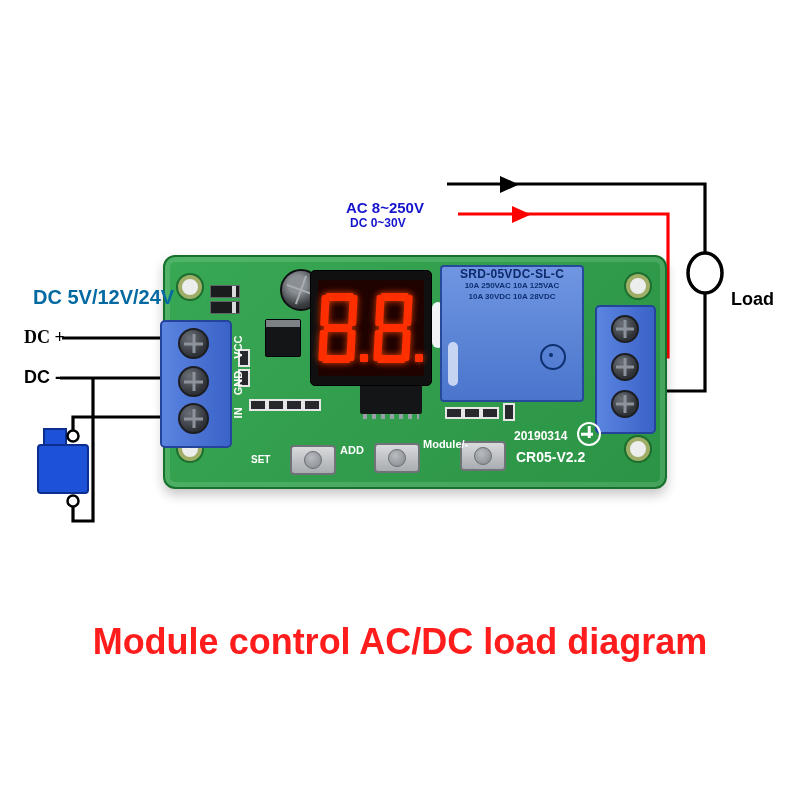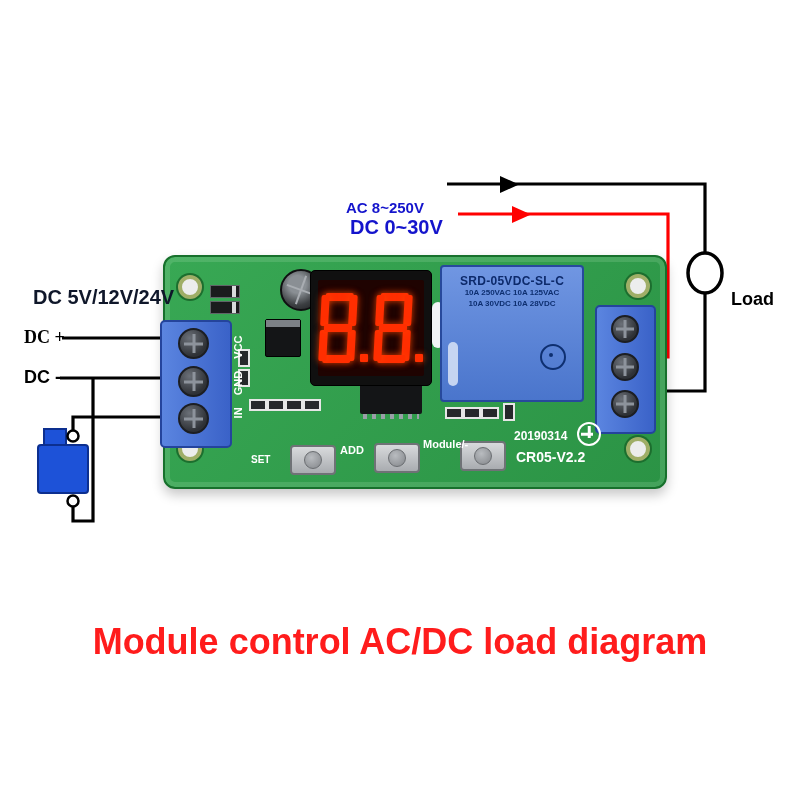--- a/index.html
+++ b/index.html
@@ -5,23 +5,23 @@
   html,body{margin:0;padding:0;background:#fff;}
   #canvas{position:relative;width:800px;height:800px;background:#ffffff;overflow:hidden;
           font-family:"Liberation Sans", sans-serif;}
   #wires{position:absolute;left:0;top:0;z-index:1;}
   .wb{stroke:#000;stroke-width:3.2;fill:none;}
   .wr{stroke:#ff0000;stroke-width:3.2;fill:none;}
 
   .lbl{position:absolute;z-index:3;white-space:nowrap;}
   .load-power{left:297px;top:167px;font-size:23px;font-weight:bold;color:#ff1010;}
   .ac-range{left:346px;top:199px;font-size:15px;font-weight:bold;color:#1414cc;}
-  .dc-range{left:350px;top:216px;font-size:20px;font-weight:bold;color:#1414cc;}
+  .dc-range{left:350px;top:216px;font-size:12px;font-weight:bold;color:#1414cc;}
   .load-lbl{left:731px;top:289px;font-size:18px;font-weight:bold;color:#000;}
-  .supply{left:33px;top:286px;font-size:20px;font-weight:bold;color:#0f172a;}
+  .supply{left:33px;top:286px;font-size:20px;font-weight:bold;color:#0369a1;}
   .dcp{left:24px;top:327px;font-size:18px;font-weight:bold;color:#000;font-family:Liberation Serif, serif;}
   .dcm{left:24px;top:367px;font-size:18px;font-weight:bold;color:#000;}
   .title{position:absolute;left:0;top:597px;width:800px;text-align:center;z-index:3;
          font-size:36px;font-weight:bold;color:#ff1c1c;letter-spacing:0px;margin-top:24px;}
 
   
   .pcb{position:absolute;left:163px;top:255px;width:500px;height:230px;z-index:2;
        background:linear-gradient(135deg,#38a854,#2b9345);
        border:2px solid #17702c;border-radius:12px;
        box-shadow:0 6px 12px rgba(0,0,0,.22), inset 0 0 0 5px rgba(230,255,230,.14);}
@@ -45,21 +45,21 @@
   .sg-b{left:28px;top:2px;width:8px;height:31px;}
   .sg-e{left:0;top:37px;width:8px;height:31px;}
   .sg-c{left:28px;top:37px;width:8px;height:31px;}
   .sdot{width:8px;height:8px;background:#ff2e00;border-radius:1px;margin-left:-3px;margin-bottom:1px;
         box-shadow:0 0 6px rgba(255,70,0,.85);}
 
   
   .relay{position:absolute;left:275px;top:8px;width:140px;height:133px;
          background:linear-gradient(#7096e2,#4a75cc);border:2px solid #27499c;border-radius:4px;
          color:#0d2a6b;text-align:center;}
-  .relay-model{margin-top:7px;font-size:12px;font-weight:bold;letter-spacing:.3px;}
+  .relay-model{font-size:12px;font-weight:bold;letter-spacing:.3px;}
   .relay-spec{font-size:8px;font-weight:bold;line-height:1.35;color:#0e2f70;}
   .relay-logo{position:absolute;right:16px;bottom:30px;width:22px;height:22px;border:2px solid #0e2f70;
               border-radius:50%;}
   .relay-logo::after{content:'';position:absolute;left:7px;top:7px;width:4px;height:4px;background:#0e2f70;border-radius:50%;}
   .relay-stripe{position:absolute;left:6px;bottom:14px;width:10px;height:44px;background:#d9e4f7;border-radius:5px;opacity:.85;}
 
   
   .term{position:absolute;background:linear-gradient(90deg,#5b85e0,#3a62c8);
         border:2px solid #24449c;border-radius:5px;}
   .term-left{left:-5px;top:63px;width:68px;height:124px;}

